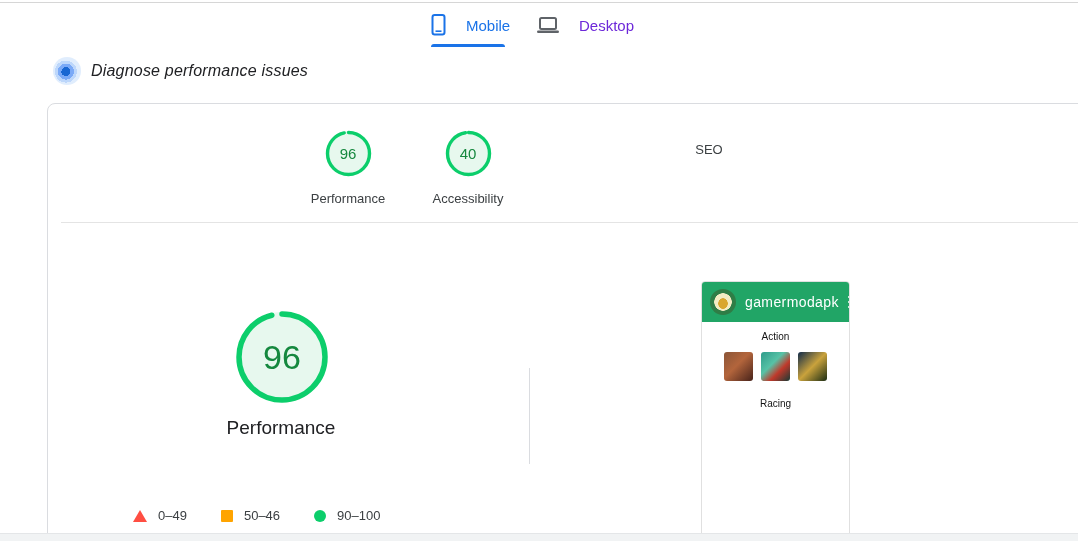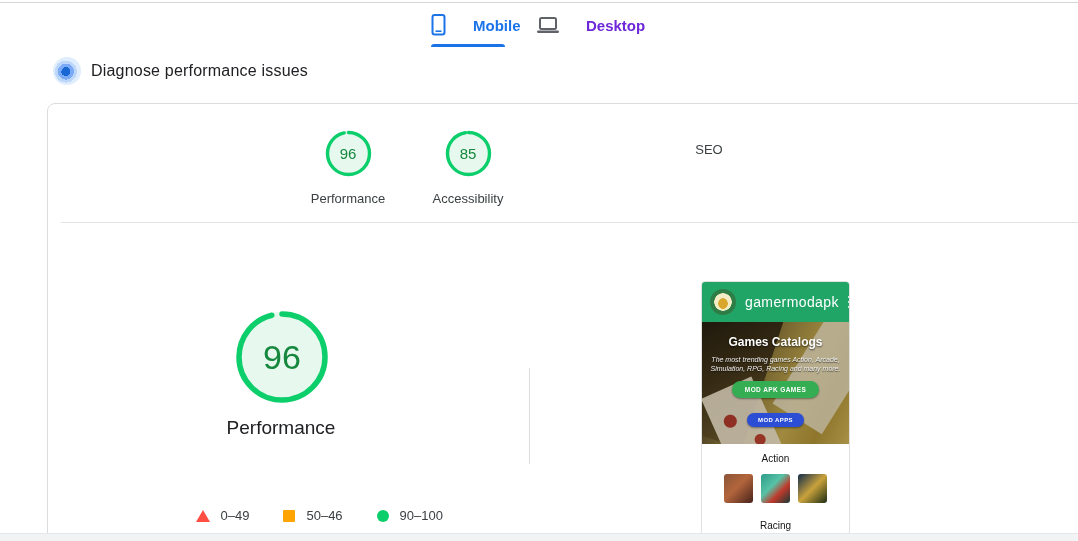--- a/index.html
+++ b/index.html
@@ -3,33 +3,33 @@
 <meta charset="utf-8">
 <style>
   * { margin:0; padding:0; box-sizing:border-box; }
   html,body { width:1078px; height:541px; background:#fff; overflow:hidden;
     font-family:"Liberation Sans", sans-serif; }
   body { position:relative; }
 
   .topline { position:absolute; top:2px; left:0; width:1078px; height:1px; background:#d6d6d6; }
 
   
-  .tab { position:absolute; top:8px; height:34px; display:flex; align-items:center; gap:26px;
-    font-size:15px; font-weight:700; cursor:pointer; }
+  .tab { position:absolute; top:8px; height:34px; display:flex; align-items:center; gap:19px;
+    font-size:15px; font-weight:400; cursor:pointer; }
   .tab-mobile { left:430px; color:#1a73e8; }
   .tab-desktop { left:536px; color:#6d28d9; }
   .tab-underline { position:absolute; left:431px; top:44px; width:74px; height:3px;
     background:#1a73e8; border-radius:3px 3px 0 0; }
 
   
   .diagnose { position:absolute; left:53px; top:57px; display:flex; align-items:center; gap:10px; }
   .d-icon { width:28px; height:28px; border-radius:50%;
     background: radial-gradient(circle at 46% 52%, #1967d2 0 4.5px, #7baaf7 4.5px 8px,
       #bdd7fb 8px 11px, #e0edfd 11px 14px); }
-  .d-title { font-size:16px; color:#202124; letter-spacing:.2px; }
+  .d-title { font-size:16px; color:#202124; letter-spacing:.2px;font-style:italic; }
 
   
   .card { position:absolute; left:47px; top:103px; width:1056px; height:438px;
     border:1px solid #dadce0; border-radius:8px; background:#fff; }
   .card-divider { position:absolute; top:118px; left:13px; right:13px; height:1px; background:#e4e4e4; }
 
   
   .score { position:absolute; top:25px; width:120px; text-align:center; cursor:pointer; }
   .s0{left:240px}.s1{left:360px}.s2{left:481px}.s3{left:601px}
   .gauge-wrap { position:relative; width:49px; height:49px; margin:0 auto; }
@@ -43,21 +43,21 @@
   .main-label { position:absolute; left:83px; top:313px; width:300px; text-align:center;
     font-size:19px; color:#202124; }
 
   
   .disclaimer { position:absolute; left:26px; top:347px; width:420px; text-align:center;
     font-size:13px; line-height:20px; color:#5f6368; }
   .disclaimer a { color:#1a73e8; text-decoration:none; cursor:pointer; }
 
   
   .legend { position:absolute; left:85px; top:404px; width:310px; display:flex;
-    justify-content:flex-end; gap:34px; align-items:center; font-size:13px; color:#3c4043; }
+    justify-content:flex-start; gap:34px; align-items:center; font-size:13px; color:#3c4043; }
   .legend-item { display:flex; align-items:center; gap:11px; }
   .shape-triangle { width:0; height:0; border-left:7px solid transparent;
     border-right:7px solid transparent; border-bottom:12px solid #ff4e42; }
   .shape-square { width:12px; height:12px; background:#ffa400; border-radius:1px; }
   .shape-circle { width:12px; height:12px; background:#0cce6b; border-radius:50%; }
 
   .v-divider { position:absolute; left:481px; top:264px; width:1px; height:96px; background:#dadce0; }
 
   
   .shot { position:absolute; left:653px; top:177px; width:149px; height:262px;
@@ -143,21 +143,21 @@
     </div>
     <div class="score-label">Performance</div>
   </div>
 
   <div class="score s1">
     <div class="gauge-wrap">
       <svg width="49" height="49" viewBox="0 0 49 49">
         <circle cx="24.5" cy="24.5" r="22.5" fill="#e7f8ee"></circle>
         <circle cx="24.5" cy="24.5" r="21" fill="none" stroke="#0cce6b" stroke-width="3.4" stroke-linecap="round" transform="rotate(-90 24.5 24.5)" stroke-dasharray="128.0 131.9"></circle>
       </svg>
-      <div class="gauge-num">85</div>
+      <div class="gauge-num">40</div>
     </div>
     <div class="score-label">Accessibility</div>
   </div>
 
 
   <div class="score s3">
     <div class="score-label">SEO</div>
   </div>
 
   <div class="card-divider"></div>
@@ -192,32 +192,20 @@
   <div class="shot">
     <div class="shot-header">
       <span class="shot-logo"></span>
       <span class="shot-name">gamermodapk</span>
       <span class="dots">
           <i></i>
           <i></i>
           <i></i>
         </span>
     </div>
-    <div class="hero">
-      <div class="hc hc1"></div>
-      <div class="hc hc2"></div>
-      <div class="hc hc3"></div>
-      <div class="hero-overlay"></div>
-      <div class="hero-content">
-        <div class="hero-title">Games Catalogs</div>
-        <div class="hero-sub">The most trending games Action, Arcade, Simulation, RPG, Racing and many more.</div>
-        <span class="btn-apk">MOD APK GAMES</span>
-        <span class="btn-apps">MOD APPS</span>
-      </div>
-    </div>
     <div class="cat-title">Action</div>
     <div class="thumb-row">
       <span class="g-thumb t1"></span>
       <span class="g-thumb t2"></span>
       <span class="g-thumb t3"></span>
     </div>
     <div class="cat-title cat2">Racing</div>
   </div>
 
 </div>

